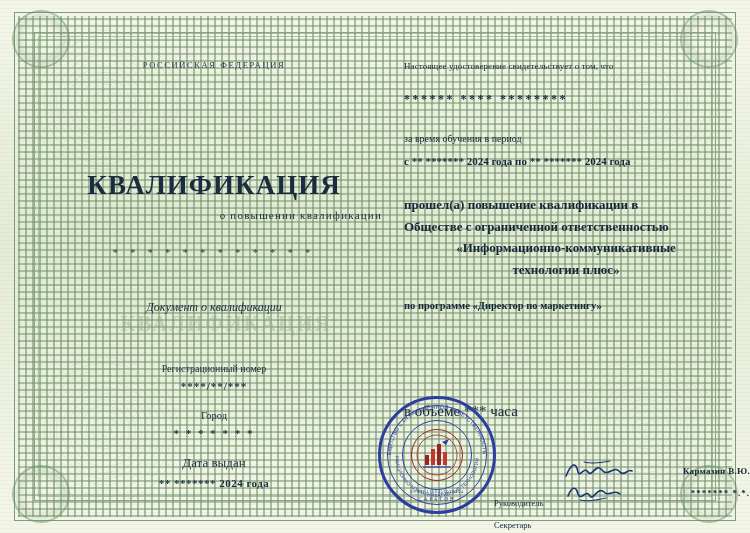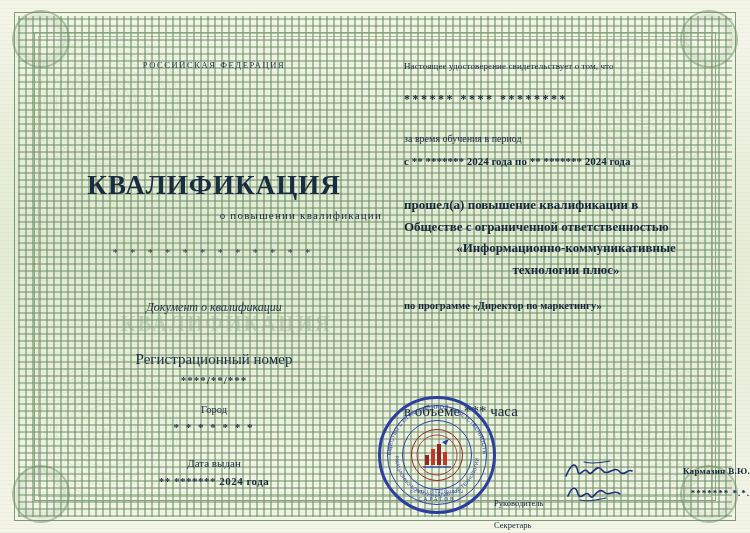--- a/index.html
+++ b/index.html
@@ -154,22 +154,22 @@
     letter-spacing: 5px;
     color: #1a2c3f;
   }
   .doc-kind {
     margin-top: 42px;
     font-size: 12px;
     font-style: italic;
     color: #1a2c3f;
   }
   .reg-label {
-    margin-top: 36px;
-    font-size: 15px;
+    margin-top: 48px;
+    font-size: 10px;
     color: #1a2c3f;
   }
   .reg-value {
     margin-top: 6px;
     font-size: 11px;
     letter-spacing: 1px;
     color: #1a2c3f;
     font-weight: 600;
   }
   .city-label {
@@ -178,22 +178,22 @@
     color: #1a2c3f;
   }
   .city-value {
     margin-top: 6px;
     font-size: 11px;
     letter-spacing: 2px;
     color: #1a2c3f;
     font-weight: 600;
   }
   .date-label {
-    margin-top: 24px;
-    font-size: 11px;
+    margin-top: 16px;
+    font-size: 13px;
     color: #1a2c3f;
   }
   .date-value {
     margin-top: 6px;
     font-size: 11px;
     letter-spacing: 0.5px;
     color: #1a2c3f;
     font-weight: 600;
   }
 

